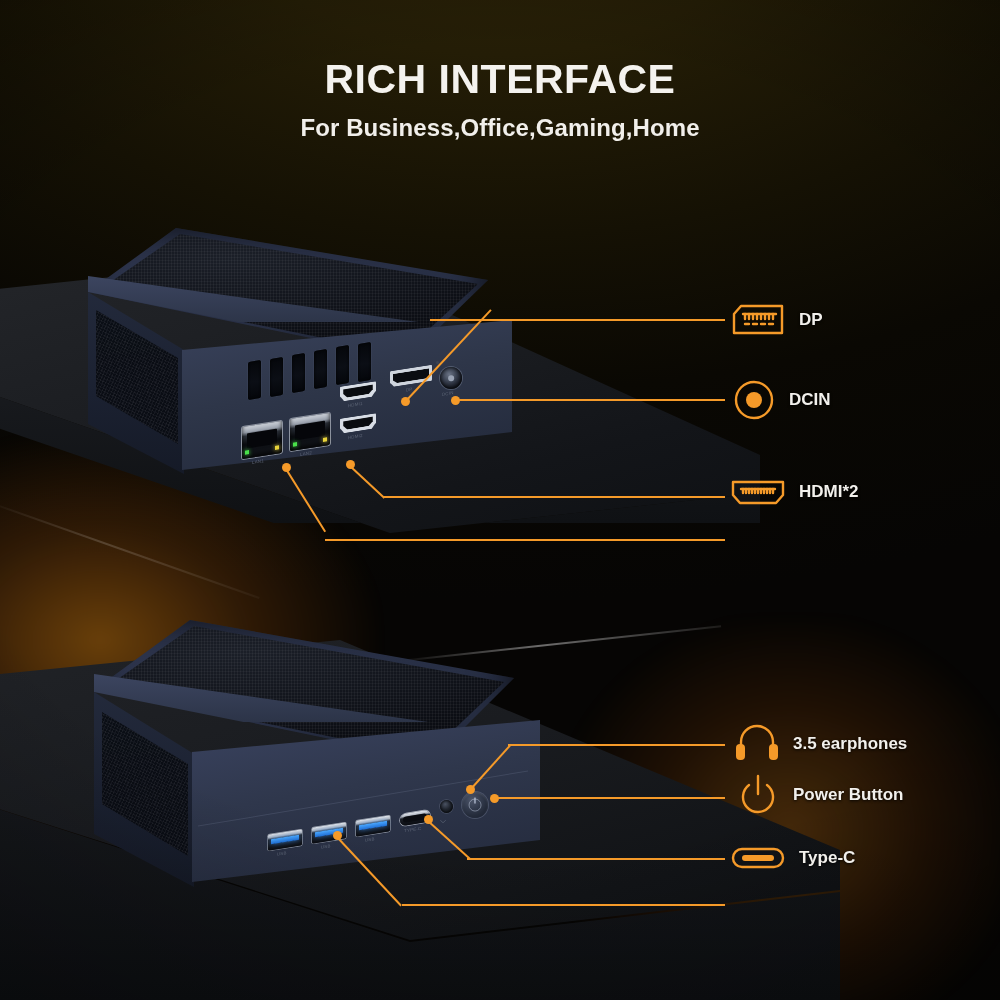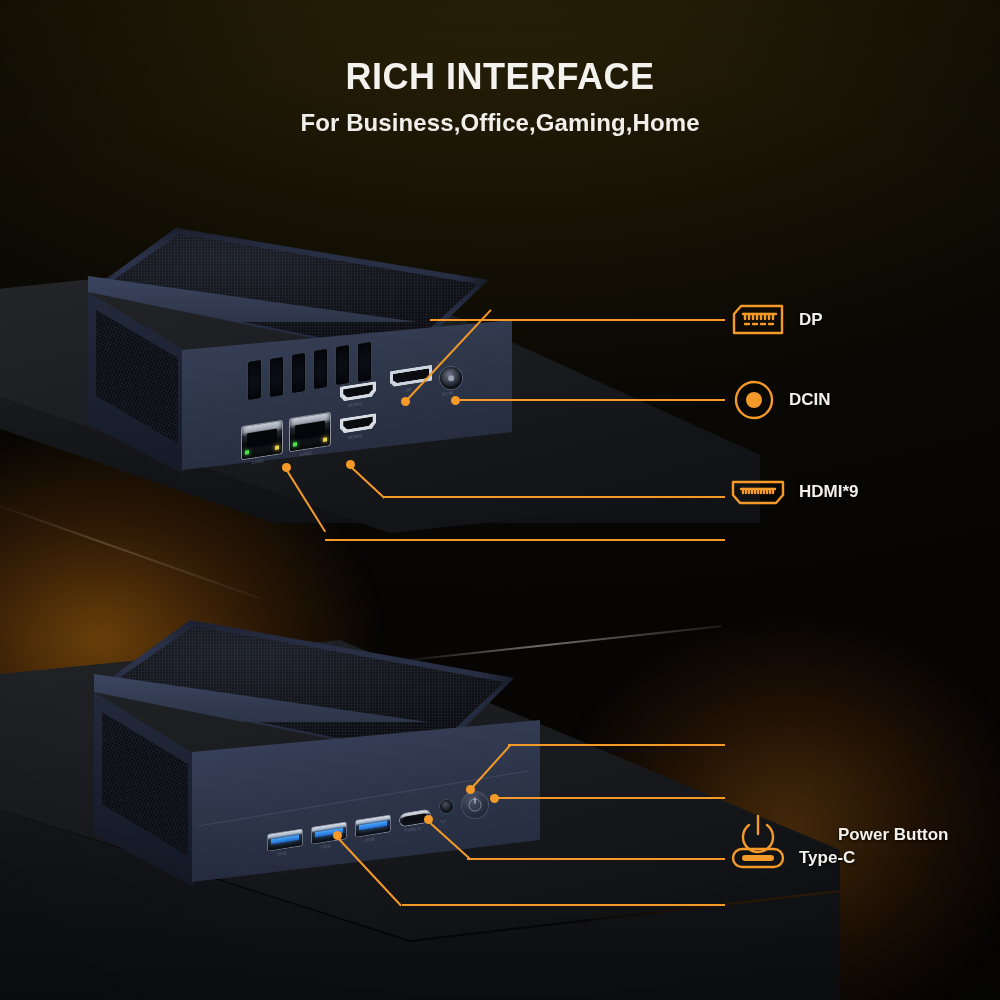--- a/index.html
+++ b/index.html
@@ -20,21 +20,21 @@
     background:radial-gradient(ellipse at center, rgba(255,150,20,.40) 0%, rgba(255,130,15,.16) 38%, rgba(0,0,0,0) 72%);
     filter:blur(6px);}
   .bg-glow-right{position:absolute;left:560px;top:620px;width:460px;height:420px;
     background:radial-gradient(ellipse at center, rgba(255,150,25,.26) 0%, rgba(255,120,10,.10) 42%, rgba(0,0,0,0) 74%);
     filter:blur(8px);}
   .bg-vign{position:absolute;inset:0;
     background:radial-gradient(130% 95% at 50% 45%, rgba(0,0,0,0) 42%, rgba(0,0,0,.62) 100%);}
 
   
   .headings{position:absolute;left:0;top:58px;width:1000px;text-align:center;z-index:40;}
-  .title{font-size:36px;font-weight:bold;color:#f4f2ee;letter-spacing:.5px;line-height:1.05;}
+  .title{font-size:41px;font-weight:bold;color:#f4f2ee;letter-spacing:.5px;line-height:1.05;}
   .subtitle{margin-top:13px;font-size:24px;font-weight:bold;color:#f1efeb;letter-spacing:.1px;}
 
   
   .plat{position:absolute;}
   .plat-top-face{position:absolute;background:linear-gradient(160deg,#232427 0%,#1a1b1e 40%,#121316 100%);}
   .edge-hi{position:absolute;background:linear-gradient(90deg,rgba(255,255,255,0) 0%,rgba(255,255,255,.55) 45%,rgba(255,255,255,.12) 100%);height:1.5px;}
 
   
   .device{position:absolute;}
   .dev-top{position:absolute;background:#0e1118;border-radius:10px;
@@ -312,26 +312,36 @@
   <div class="callout" style="left:730px;top:478px;">
     <span class="co-icon">
       <svg class="ic" width="56" height="28" viewBox="0 0 56 28">
         <path d="M3 4 L53 4 L53 17 L46 25 L10 25 L3 17 Z"></path>
         <g class="thin">
           <path d="M11 11 L45 11"></path>
           <path d="M13 11 L13 15 M16 11 L16 15 M19 11 L19 15 M22 11 L22 15 M25 11 L25 15 M28 11 L28 15 M31 11 L31 15 M34 11 L34 15 M37 11 L37 15 M40 11 L40 15 M43 11 L43 15"></path>
         </g>
       </svg>
     </span>
-    <span class="co-text">HDMI*9</span>
-  </div>
-
-
-
-  <div class="callout" style="left:736px;top:812px;gap:45px;">
+    <span class="co-text">HDMI*2</span>
+  </div>
+
+
+  <div class="callout" style="left:734px;top:722px;">
+    <span class="co-icon">
+      <svg class="ic" width="46" height="44" viewBox="0 0 46 44">
+        <path d="M7 27 L7 20 A16 16 0 0 1 39 20 L39 27" stroke-width="3"></path>
+        <rect class="fill" x="2" y="22" width="9" height="16" rx="4"></rect>
+        <rect class="fill" x="35" y="22" width="9" height="16" rx="4"></rect>
+      </svg>
+    </span>
+    <span class="co-text">3.5 earphones</span>
+  </div>
+
+  <div class="callout" style="left:736px;top:772px;">
     <span class="co-icon">
       <svg class="ic" width="44" height="46" viewBox="0 0 44 46">
         <path d="M13 13 A15 15 0 1 0 31 13" stroke-width="3"></path>
         <path d="M22 4 L22 22" stroke-width="3"></path>
       </svg>
     </span>
     <span class="co-text">Power Button</span>
   </div>
 
   <div class="callout" style="left:730px;top:845px;">

